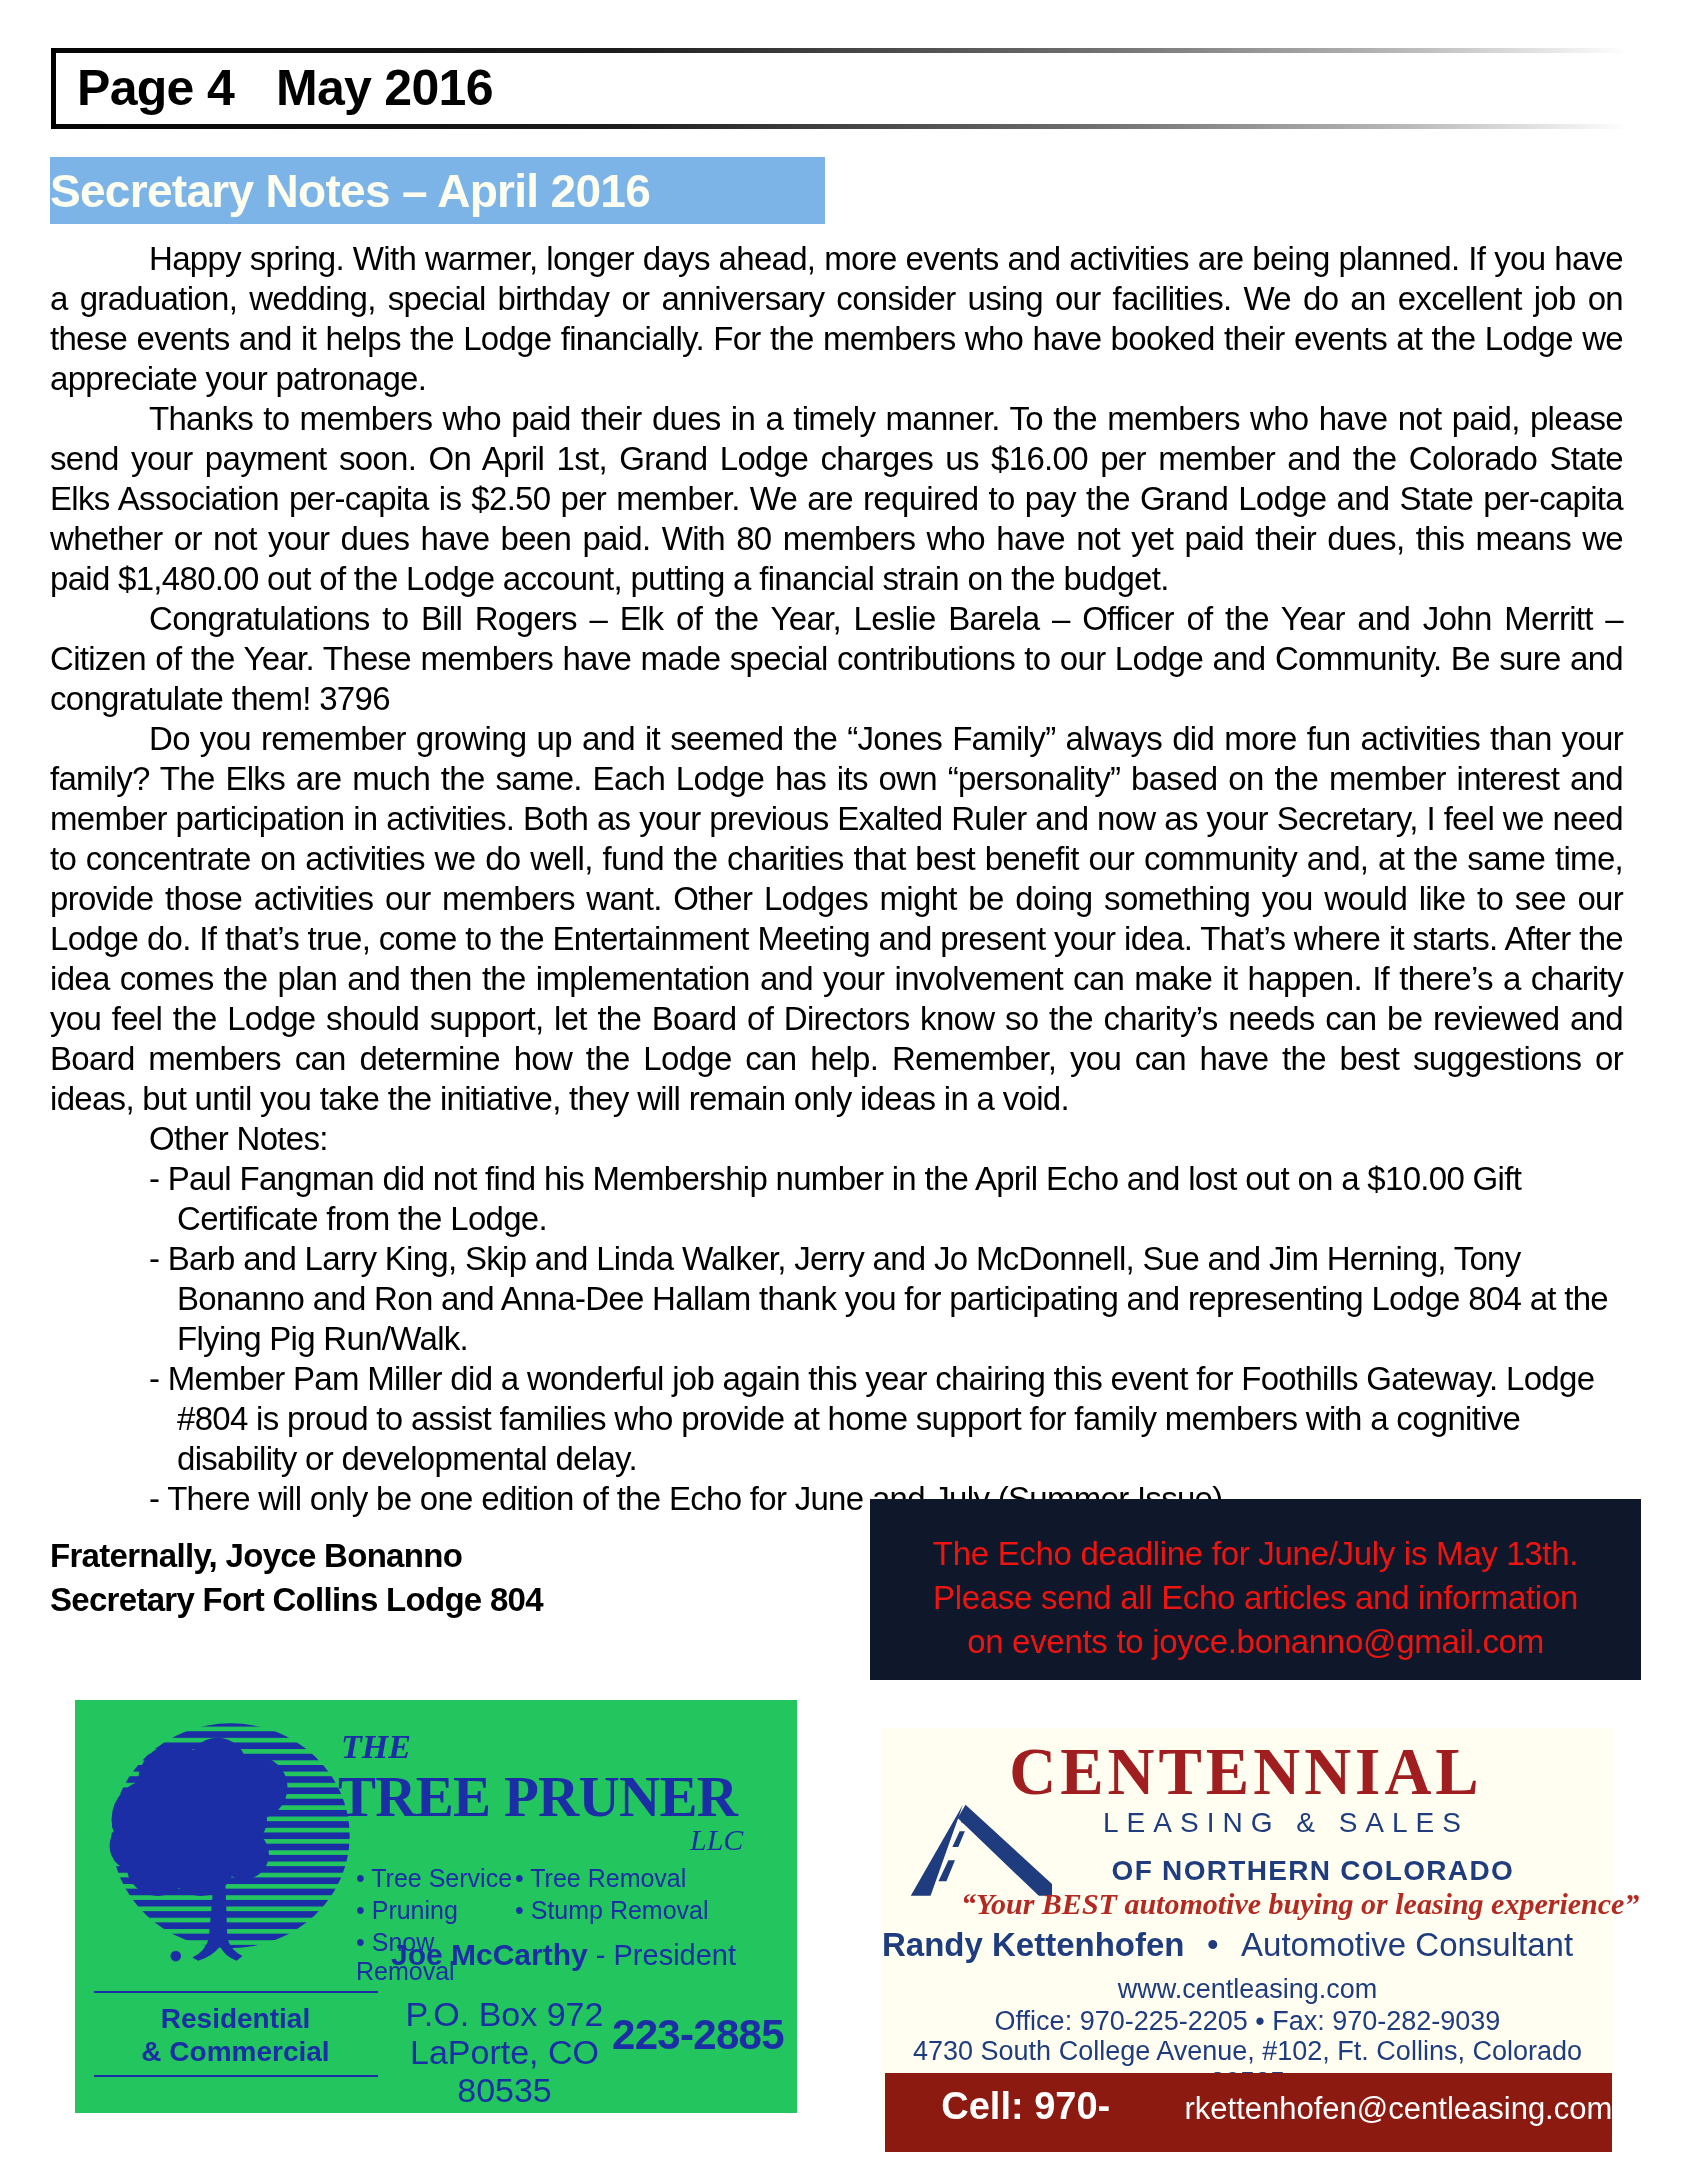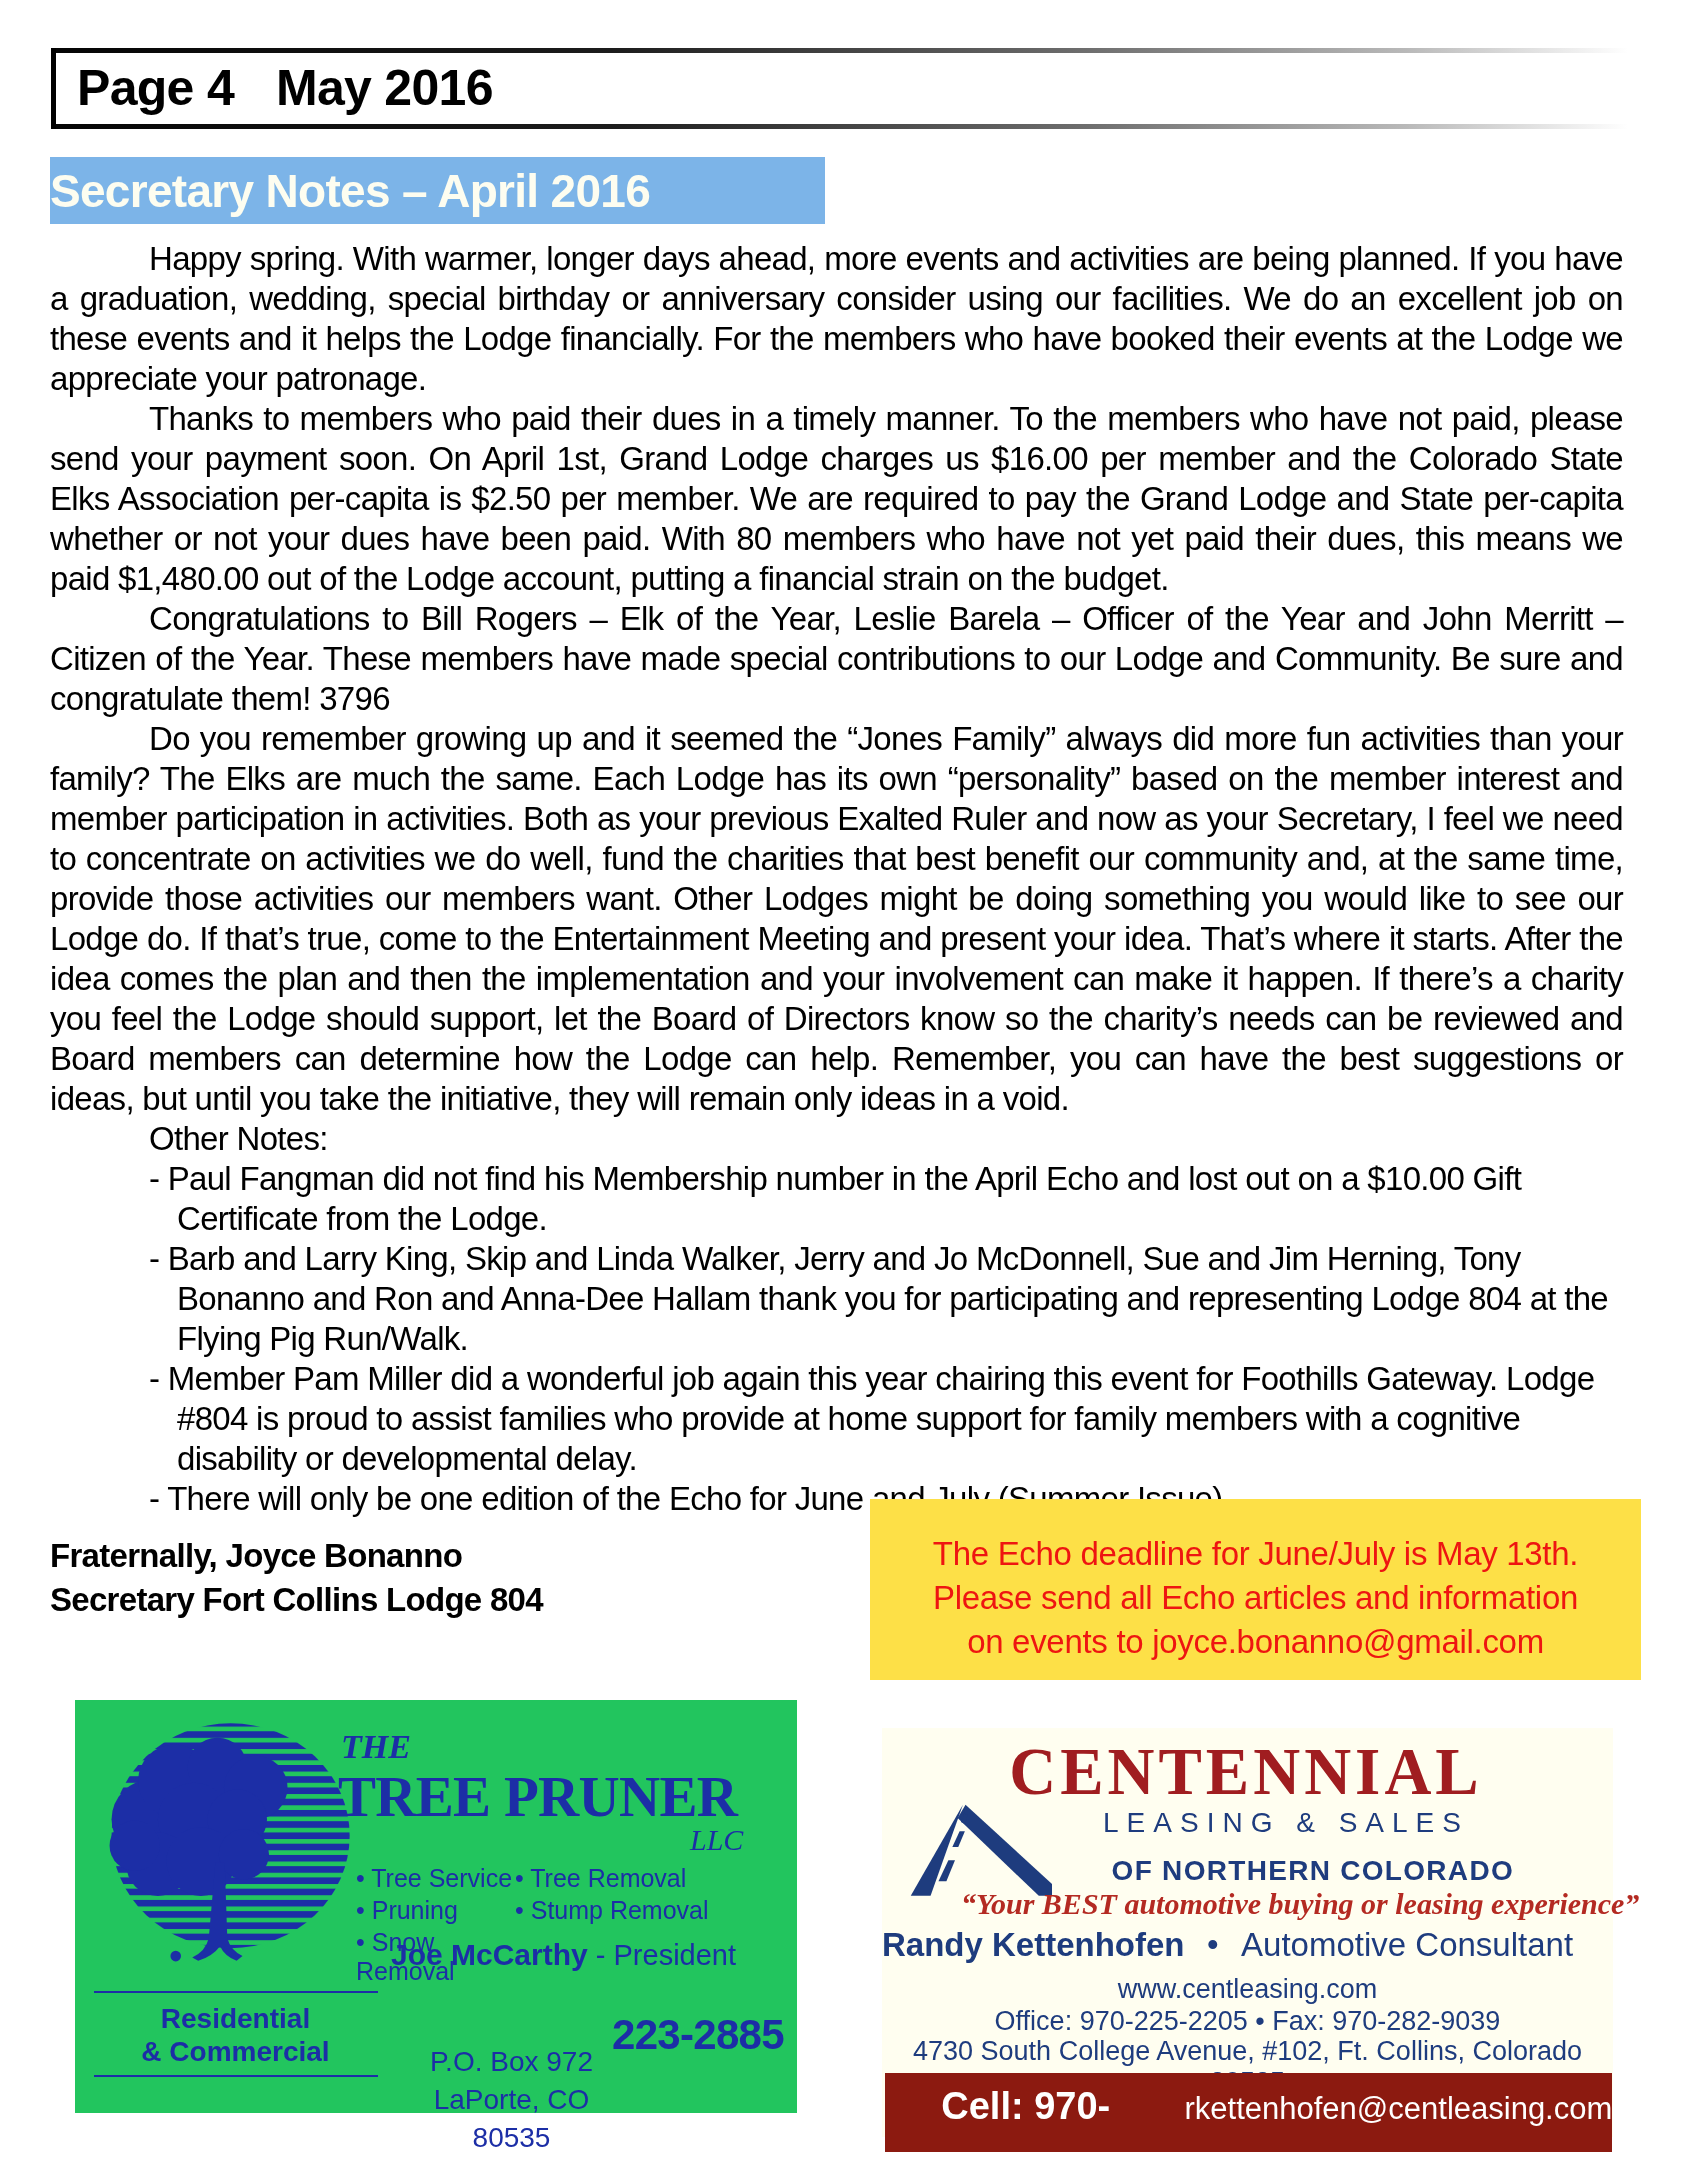--- a/index.html
+++ b/index.html
@@ -27,21 +27,21 @@
   
   .body-flow{position:absolute;left:50px;top:239px;width:1573px;font-size:33px;line-height:40px;
     letter-spacing:-0.7px;}
   .body-flow p{margin:0;text-indent:99px;text-align:justify;}
   .body-flow .other-notes{margin:0;text-indent:99px;text-align:left;}
   .body-flow .note{margin:0;padding-left:127px;text-indent:-28px;text-align:left;}
 
   .signature{position:absolute;left:50px;top:1534px;font-size:33px;line-height:44px;letter-spacing:-0.7px;font-weight:bold;}
 
   
-  .deadline{position:absolute;left:870px;top:1499px;width:771px;height:181px;background:#fde047;
+  .deadline{position:absolute;left:870px;top:1499px;width:771px;height:181px;background:#0f172a;
     color:#EE1511;text-align:center;}
   .deadline .dl{font-size:33px;line-height:44px;letter-spacing:-0.3px;}
   .deadline .dl:first-child{margin-top:33px;}
 
   
   .tree-ad{position:absolute;left:75px;top:1700px;width:722px;height:413px;background:#22c55e;color:#1C2EA6;}
   .tree-ad .logo{position:absolute;left:20px;top:20px;}
   .tree-ad .the{position:absolute;left:266px;top:28px;font-family:"Liberation Serif",serif;
     font-style:italic;font-weight:bold;font-size:34px;}
   .tree-ad .name{position:absolute;left:263px;top:64px;font-family:"Liberation Serif",serif;
@@ -49,22 +49,22 @@
   .tree-ad .llc{position:absolute;left:615px;top:123px;font-family:"Liberation Serif",serif;
     font-style:italic;font-size:30px;}
   .tree-ad .services{position:absolute;left:281px;top:164px;width:423px;display:grid;
     grid-template-columns:159px 265px;grid-auto-rows:32px;font-size:25px;font-weight:500;}
   .tree-ad .services .svc::before{content:"• ";}
   .tree-ad .owner-line{position:absolute;left:316px;top:238px;font-size:29px;white-space:nowrap;}
   .tree-ad .owner-line .owner{font-weight:bold;font-size:30px;}
   .tree-ad .markets{position:absolute;left:18.5px;top:291px;width:284px;text-align:center;
     border-top:2.6px solid #1C2EA6;border-bottom:2.6px solid #1C2EA6;padding:9.3px 0 6.6px 0;
     font-weight:bold;font-size:28px;line-height:33px;}
-  .tree-ad .addr{position:absolute;left:324px;top:295px;width:225px;text-align:center;
-    font-size:28px;line-height:38px;margin-top:48px;}
+  .tree-ad .addr{position:absolute;left:317px;top:295px;width:225px;text-align:center;
+    font-size:34px;line-height:38px;}
   .tree-ad .phone{position:absolute;left:537px;top:311px;font-weight:bold;font-size:42px;letter-spacing:-0.7px;}
 
   
   .cent-ad{position:absolute;left:882px;top:1728px;width:731px;height:409px;background:#FFFEF0;color:#1E3C7E;}
   .cent-ad .name{position:absolute;left:73px;top:4px;width:582px;text-align:center;
     font-family:"Liberation Serif",serif;font-weight:bold;font-size:65px;letter-spacing:4px;
     color:#A01D20;transform:scaleY(1.05);transform-origin:top;white-space:nowrap;}
   .cent-ad .logo{position:absolute;left:5.3px;top:74px;}
   .cent-ad .subtitle{position:absolute;left:169px;top:79px;width:470px;text-align:center;
     font-family:Liberation Sans, sans-serif;font-size:28px;letter-spacing:8px;white-space:nowrap;}

